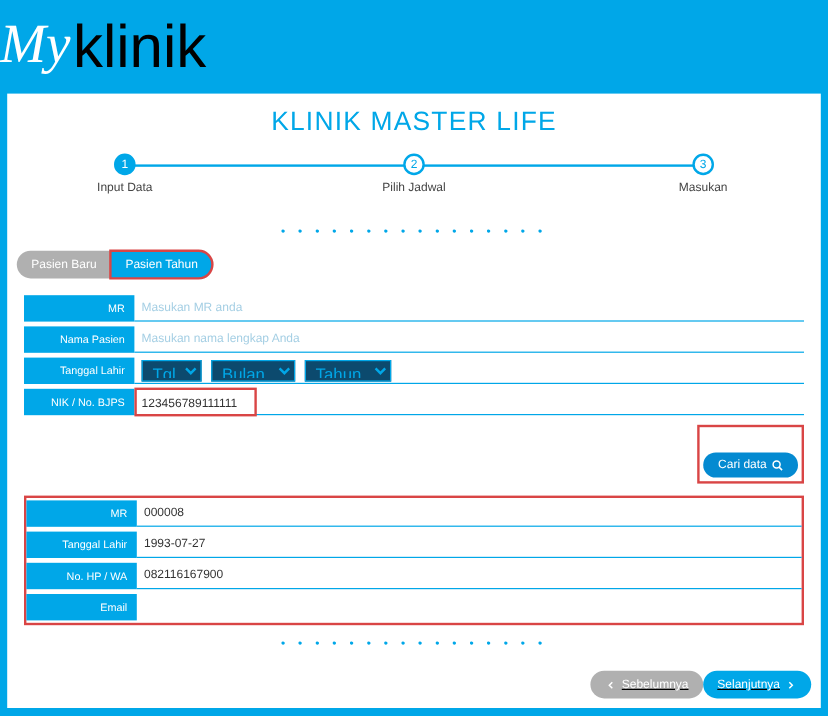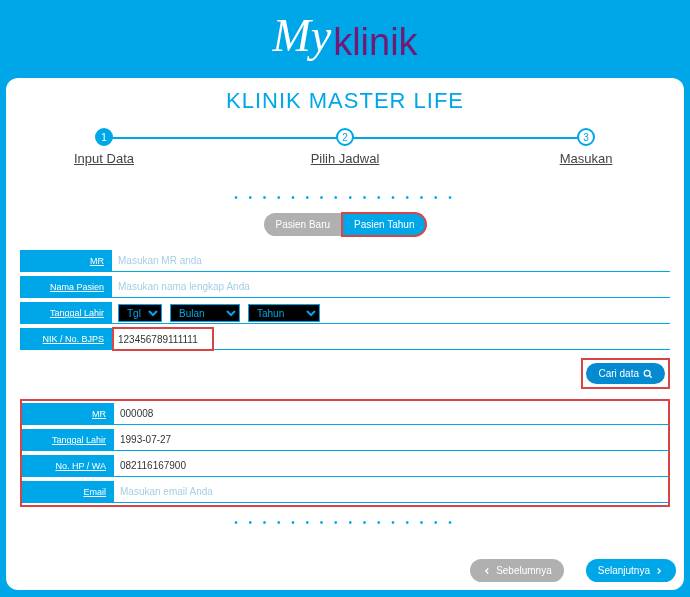--- a/index.html
+++ b/index.html
@@ -8,40 +8,39 @@
     background: #00a7e8;
     width: 690px;
     height: 597px;
     overflow: hidden;
     font-size: 12px;
   }
   .banner {
     height: 78px;
     display: flex;
     align-items: center;
-    justify-content: center;
   }
   .logo { display: flex; align-items: baseline; gap: 2px; }
   .logo-my {
     font-family: 'Brush Script MT', cursive;
     font-size: 46px;
     color: #fff;
     font-style: italic;
     transform: translateY(-4px);
   }
   .logo-klinik {
-    font-size: 38px;
-    color: #701a75;
+    font-size: 50px;
+    color: #000000;
     font-weight: 400;
     letter-spacing: 0;
   }
   .card {
     background: #fff;
     margin: 0 6px;
-    border-radius: 12px;
+    border-radius: 0;
     padding: 10px 8px 8px;
     height: 512px;
     position: relative;
   }
   .clinic-title {
     text-align: center;
     color: #00a7e8;
     font-size: 22px;
     font-weight: 400;
     letter-spacing: 1px;
@@ -57,68 +56,68 @@
   .step { display:flex; flex-direction:column; align-items:center; gap:5px; width:80px; }
   .step-circle {
     width: 18px; height: 18px;
     border: 2px solid #00a7e8;
     border-radius: 50%;
     display:flex; align-items:center; justify-content:center;
     font-size: 10px; color:#00a7e8; background:#fff;
     z-index:2; position:relative;
   }
   .step-circle.active { background:#00a7e8; color:#fff; }
-  .step-label { font-size: 13px; color:#444;text-decoration:underline; }
+  .step-label { font-size: 10px; color:#444; }
   .step-line {
     position:absolute; height:2px; background:#00a7e8;
     top:9px; left:45px; right:45px; z-index:1;
   }
   .dots { text-align:center; color:#00a7e8; letter-spacing:4px; font-size:10px; margin-bottom:10px; }
   .seg {
-    display:flex; justify-content:center; gap:0; margin: 0 auto 14px;
+    display:flex; gap:0; margin: 0 auto 14px;
   }
   .seg-btn {
     font-size:10px; padding:6px 12px; border:none; cursor:pointer;
     color:#fff;
   }
   .seg-btn.left { background:#b0b0b0; border-radius:12px 0 0 12px; }
   .seg-btn.right { background:#00a7e8; border-radius:0 12px 12px 0; }
   .hl-red { outline: 2px solid #d94545; outline-offset: -1px; }
   .hl-red-lg { border: 2px solid #d94545; }
   .form { margin: 0 6px; }
   .row { display:flex; align-items:stretch; margin-bottom:4px; }
   .cell-label {
     width: 92px; background:#00a7e8; color:#fff;
     font-size:9px; display:flex; align-items:center; justify-content:flex-end;
-    padding: 6px 8px; text-align:right;text-decoration:underline;
+    padding: 6px 8px; text-align:right;
   }
   .cell-input {
     flex:1; border-bottom:1px solid #00a7e8; padding:0 6px;
     display:flex; align-items:center; gap:6px;
     height: 22px;
   }
   .cell-input input, .cell-input .ro {
     width:100%; border:none; outline:none; font-size:10px; color:#333;
     background:transparent;
   }
   .cell-input input::placeholder { color:#a5cfe4; }
   .sel {
-    font-size:10px; border:1px solid #00a7e8; color:#00a7e8;
-    padding: 2px 4px; background:#000000; height:18px;
+    font-size:14px; border:1px solid #00a7e8; color:#00a7e8;
+    padding: 2px 4px; background:#0c4a6e; height:18px;
   }
   .cari-wrap { display:flex; justify-content:flex-end; margin:8px 6px 10px; }
   .cari-btn {
     background:#048ad1; color:#fff; border:none;
     border-radius:12px; padding:5px 12px; font-size:10px;
-    cursor:pointer; display:flex; align-items:center; gap:4px;
+    cursor:pointer; display:flex; align-items:center; gap:4px;margin-top:18px;
   }
   .cari-hl { border:2px solid #d94545; padding:3px; }
   .result-block { border:2px solid #d94545; margin:0 6px; padding: 2px 0px 2px 0px; }
   .footer-dots { text-align:center; color:#00a7e8; letter-spacing:4px; font-size:10px; margin-top:10px; }
-  .nav-btns { position:absolute; right:8px; bottom:8px; display:flex; gap:22px; }
+  .nav-btns { position:absolute; right:8px; bottom:8px; display:flex; gap:0;text-decoration:underline; }
   .nav-btn {
     font-size:10px; border:none; border-radius:12px; padding:6px 12px;
     color:#fff; cursor:pointer; display:flex; align-items:center; gap:4px;
   }
   .nav-prev { background:#b0b0b0; }
   .nav-next { background:#00a7e8; }
   svg.ic { width:10px; height:10px; }
 </style>
 </head>
 <body>
@@ -220,23 +219,20 @@
         </div>
     </div>
     <div class="row">
       <div class="cell-label">No. HP / WA</div>
       <div class="cell-input">
           <span class="ro">082116167900</span>
         </div>
     </div>
     <div class="row" style="margin-bottom:0">
       <div class="cell-label">Email</div>
-      <div class="cell-input">
-        <input type="text" placeholder="Masukan email Anda" style="">
-      </div>
     </div>
   </div>
 
   <div class="footer-dots">• • • • • • • • • • • • • • • •</div>
 
   <div class="nav-btns">
     <button class="nav-btn nav-prev">
       <svg class="ic" viewBox="0 0 24 24" fill="none" stroke="#fff" stroke-width="3">
         <polyline points="15 18 9 12 15 6"></polyline>
       </svg>

